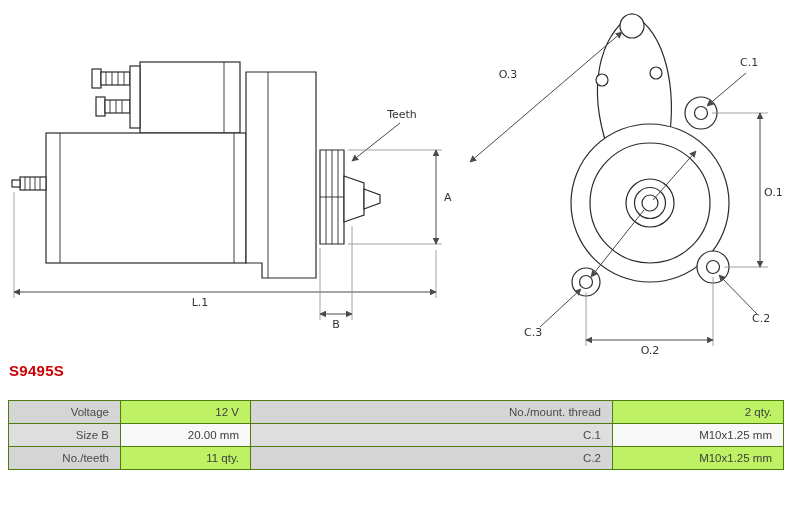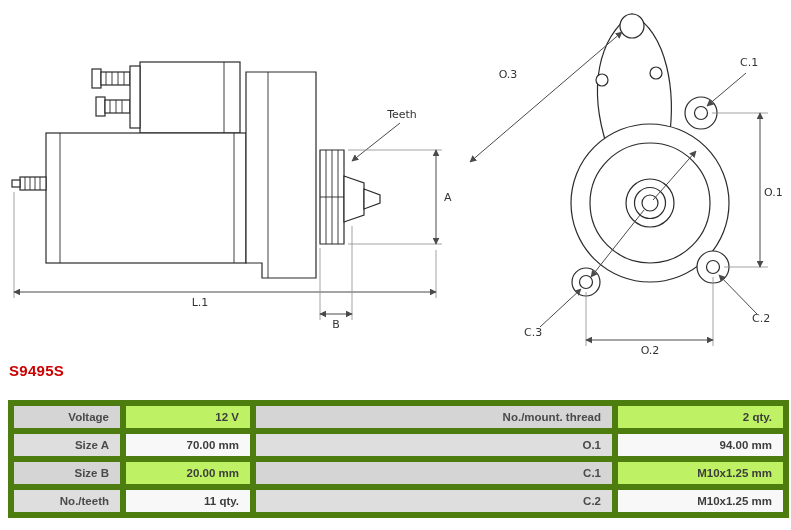--- a/index.html
+++ b/index.html
@@ -7,21 +7,21 @@
   .page{width:791px;height:530px;background:#fff;}
   svg.drawing{display:block;}
   .draw{stroke:#2b2b2b;stroke-width:1.2;fill:none;}
   .fillw{fill:#ffffff;}
   .thin{stroke:#2b2b2b;stroke-width:0.9;fill:none;}
   .dim{stroke:#4a4a4a;stroke-width:1;fill:none;}
   .ext{stroke:#8a8a8a;stroke-width:0.8;fill:none;}
   text.dimlabel{font-family:"DejaVu Sans",sans-serif;font-size:11px;fill:#333;}
   .part-number{color:#cc0000;font-size:15px;font-weight:700;padding:4px 0 21px 9px;letter-spacing:0.3px;}
   table.specs{border-collapse:collapse;table-layout:fixed;width:775px;margin:0 8px;font-size:11.5px;color:#4a4a4a;}
-  table.specs td{border:6px solid #4d7c0f;height:22px;padding:0 11px;overflow:hidden;white-space:nowrap;font-weight:bold;}
+  table.specs td{border:1px solid #4d7c0f;height:22px;padding:0 11px;overflow:hidden;white-space:nowrap;}
   td.lbl{background:#d5d5d5;text-align:right;}
   td.val{background:#bef264;text-align:right;color:#3d3d3d;}
   tr:nth-child(even) td.lbl{background:#dedede;}
   tr:nth-child(even) td.val{background:#f8f8f8;}
 </style>
 </head>
 <body>
 
 <div class="page">
 
@@ -164,26 +164,20 @@
         <col style="width:171px">
     </colgroup>
     <tbody>
       <tr>
         <td class="lbl">Voltage</td>
         <td class="val">12 V</td>
         <td class="lbl">No./mount. thread</td>
         <td class="val">2 qty.</td>
       </tr>
       <tr>
-        <td class="lbl">Size A</td>
-        <td class="val">70.00 mm</td>
-        <td class="lbl">O.1</td>
-        <td class="val">94.00 mm</td>
-      </tr>
-      <tr>
         <td class="lbl">Size B</td>
         <td class="val">20.00 mm</td>
         <td class="lbl">C.1</td>
         <td class="val">M10x1.25 mm</td>
       </tr>
       <tr>
         <td class="lbl">No./teeth</td>
         <td class="val">11 qty.</td>
         <td class="lbl">C.2</td>
         <td class="val">M10x1.25 mm</td>

